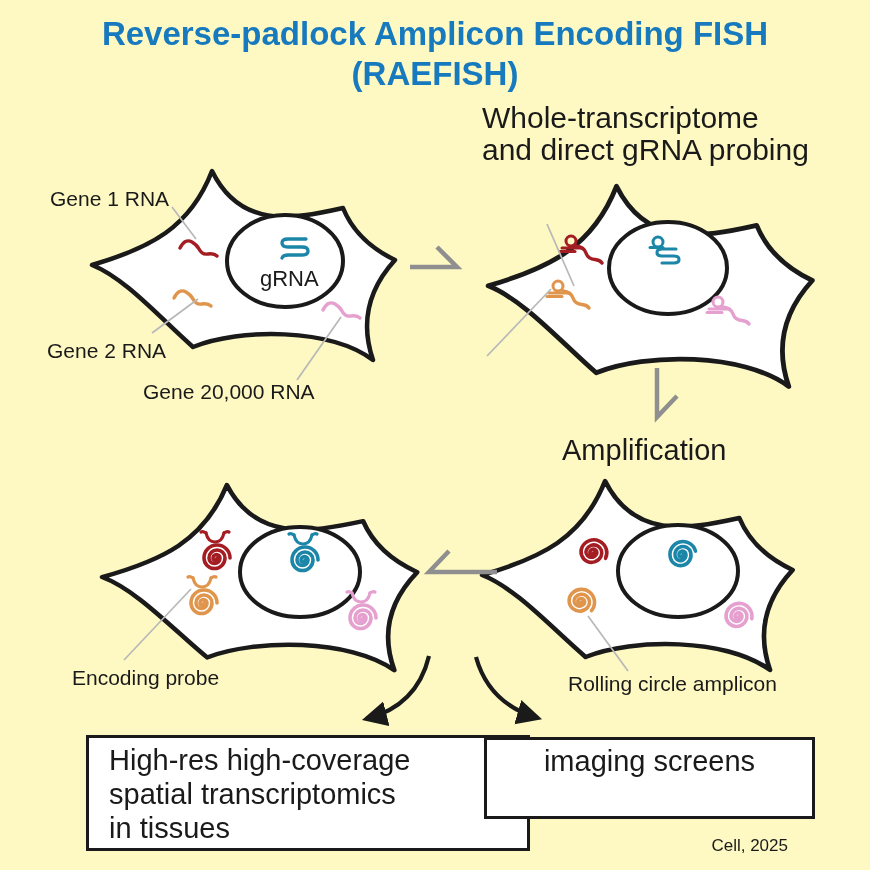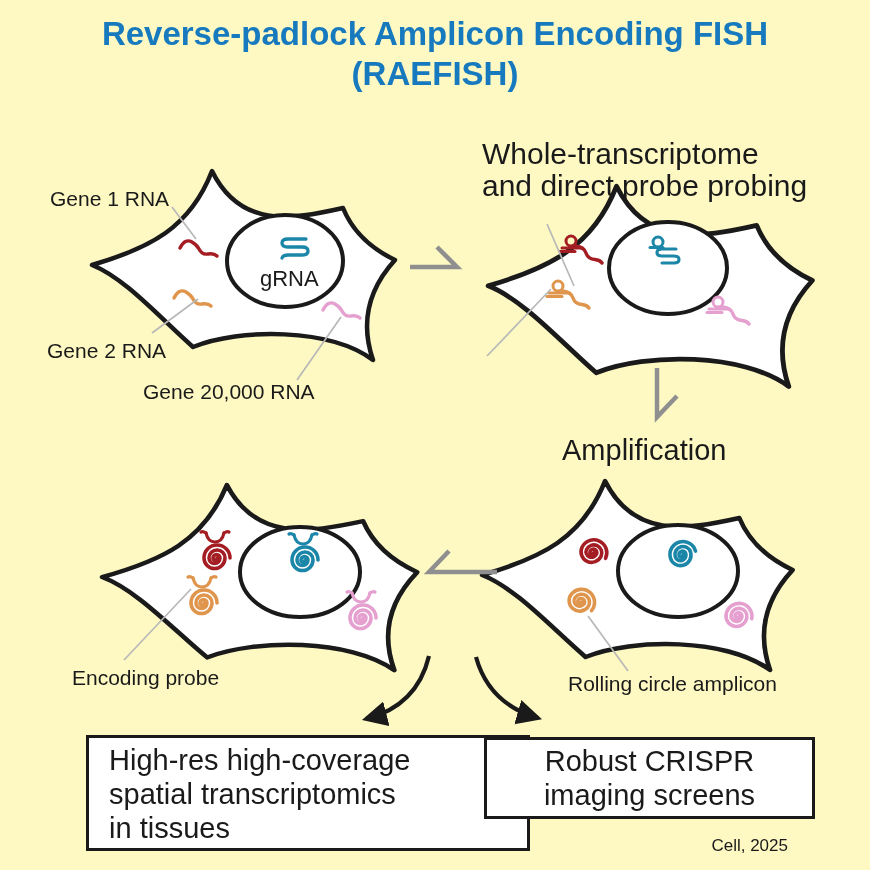--- a/index.html
+++ b/index.html
@@ -4,21 +4,21 @@
 <style>
   html,body{margin:0;padding:0;background:#ffffff;}
   #canvas{
     position:relative;width:870px;height:870px;background:#fef9c3;overflow:hidden;
     font-family:"Liberation Sans","DejaVu Sans",sans-serif;color:var(--ink_black,#1a1a1a);
   }
   #figure-svg{position:absolute;left:0;top:0;}
   .txt{position:absolute;white-space:nowrap;}
   .title-block{position:absolute;top:14px;left:0;width:870px;text-align:center;
     color:var(--title_blue,#1779be);font-weight:bold;font-size:33px;line-height:40px;}
-  .step-heading{font-size:30px;line-height:32px;color:var(--ink_black,#1a1a1a);margin-top:36px;}
+  .step-heading{font-size:30px;line-height:32px;color:var(--ink_black,#1a1a1a);}
   .row2-heading{font-size:29px;}
   .small-label{font-size:21px;}
   .grna-label{font-size:22px;}
   .outcome-box{position:absolute;box-sizing:border-box;border:3px solid var(--ink_black,#1a1a1a);
     background:#ffffff;font-size:29px;line-height:34px;}
   .box-left{left:86px;top:735px;width:444px;height:116px;padding:5px 0 17px 20px;}
   .box-right{left:484px;top:737px;width:331px;height:82px;padding-top:4px;text-align:center;}
   .journal{position:absolute;left:671px;top:836px;width:117px;text-align:right;font-size:17px;}
   .membrane{fill:#ffffff;stroke:var(--ink_black,#1a1a1a);stroke-width:4.5;stroke-linejoin:round;}
   .nucleus{fill:#ffffff;stroke:var(--ink_black,#1a1a1a);stroke-width:4;}
@@ -116,38 +116,37 @@
     <path class="curve-arrow" marker-end="url(#ah)" d="M 476 657 Q 489 704 538 718"></path>
   </svg>
 
   <div class="title-block">
     <div>Reverse-padlock Amplicon Encoding FISH</div>
     <div>(RAEFISH)</div>
   </div>
 
   <div class="txt step-heading" style="left:482px;top:102px;">
     <div>Whole-transcriptome</div>
-    <div>and direct probe probing</div>
+    <div>and direct gRNA probing</div>
   </div>
 
   <div class="txt small-label" style="left:50px;top:187px;text-align:right;">Gene 1 RNA</div>
   <div class="txt grna-label" style="left:260px;top:266px;">gRNA</div>
   <div class="txt small-label" style="left:47px;top:339px;">Gene 2 RNA</div>
   <div class="txt small-label" style="left:143px;top:380px;">Gene 20,000 RNA</div>
 
   <div class="txt row2-heading" style="left:562px;top:434px;">Amplification</div>
 
   <div class="txt small-label" style="left:72px;top:666px;">Encoding probe</div>
   <div class="txt small-label" style="left:568px;top:672px;">Rolling circle amplicon</div>
 
   <div class="outcome-box box-left">
     <div>High-res high-coverage</div>
     <div>spatial transcriptomics</div>
     <div>in tissues</div>
   </div>
 
   <div class="outcome-box box-right">
-    <div>Robust CRISPR</div>
     <div>imaging screens</div>
   </div>
 
   <div class="journal">Cell, 2025</div>
 </div>
 
 </body></html>

